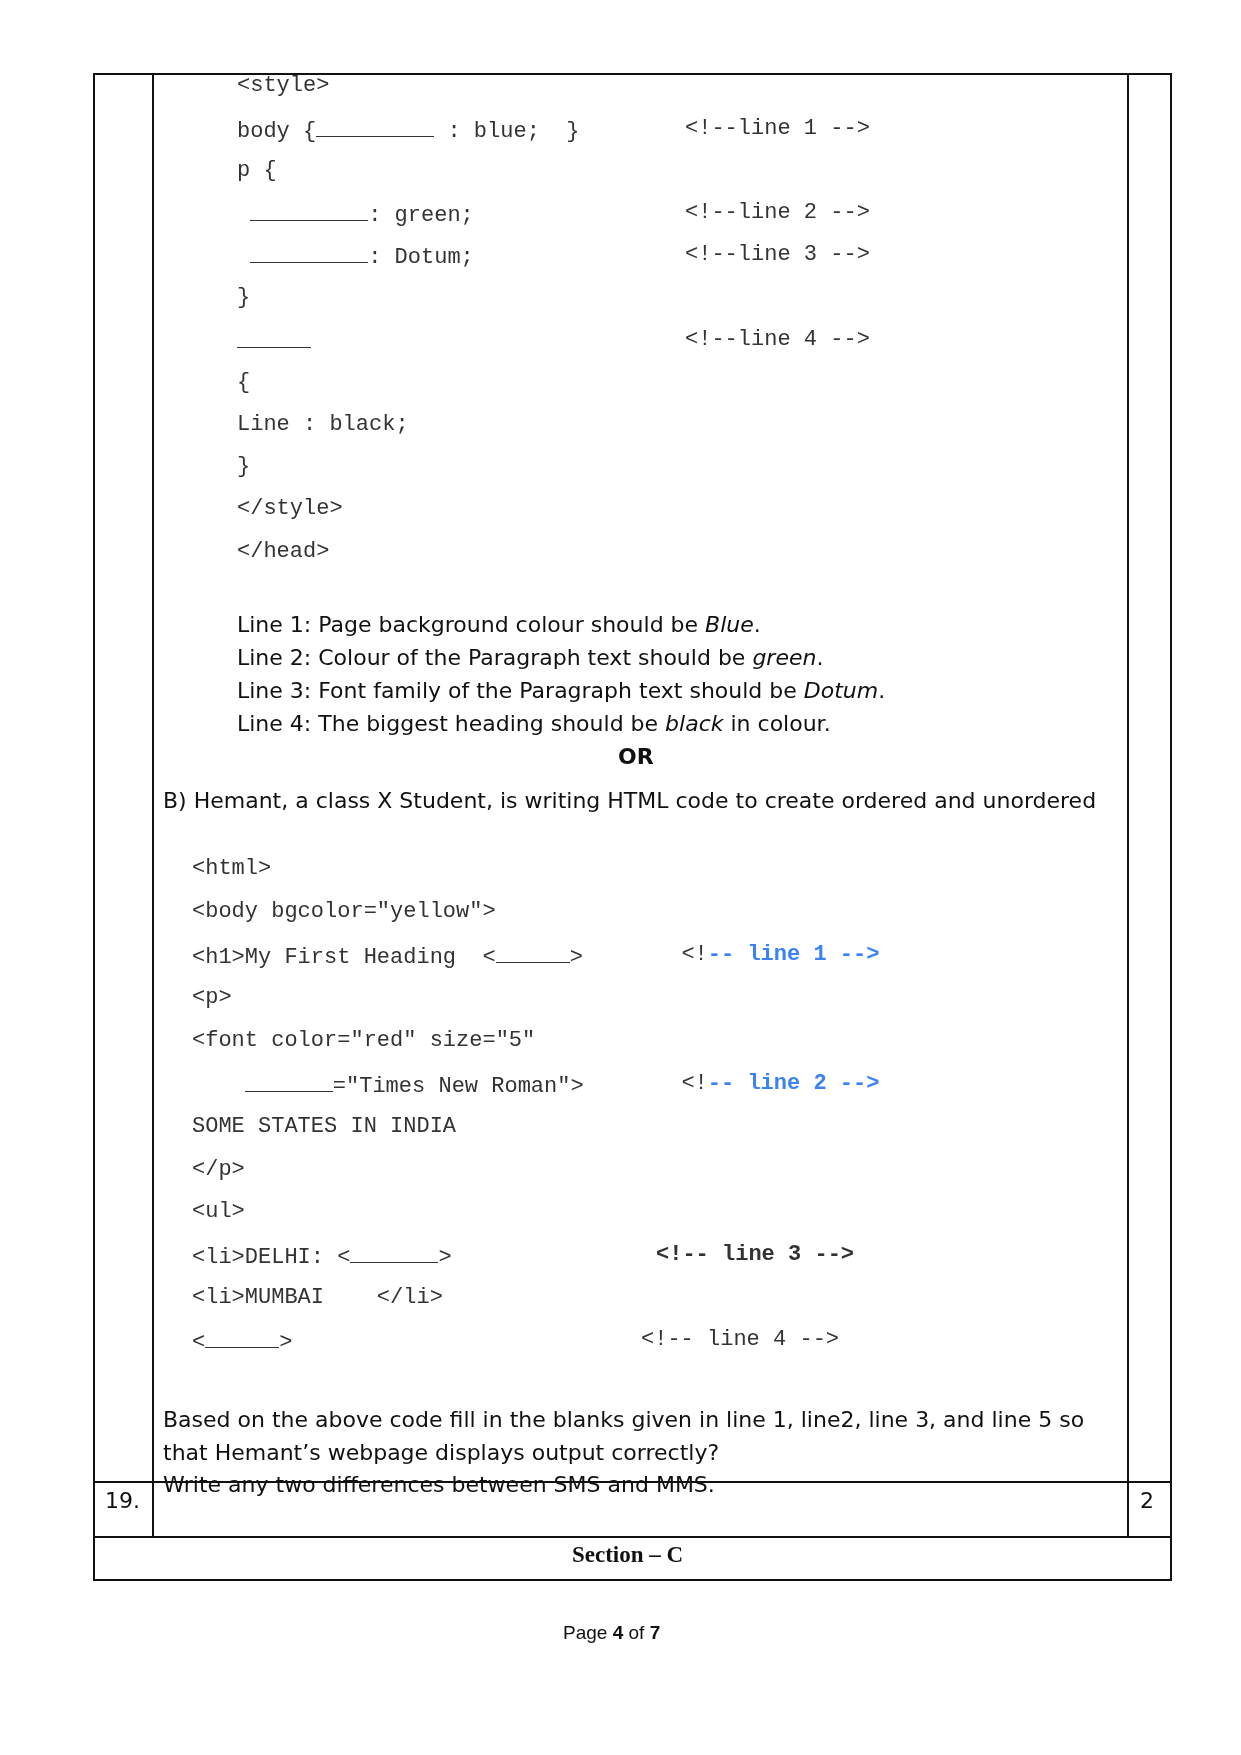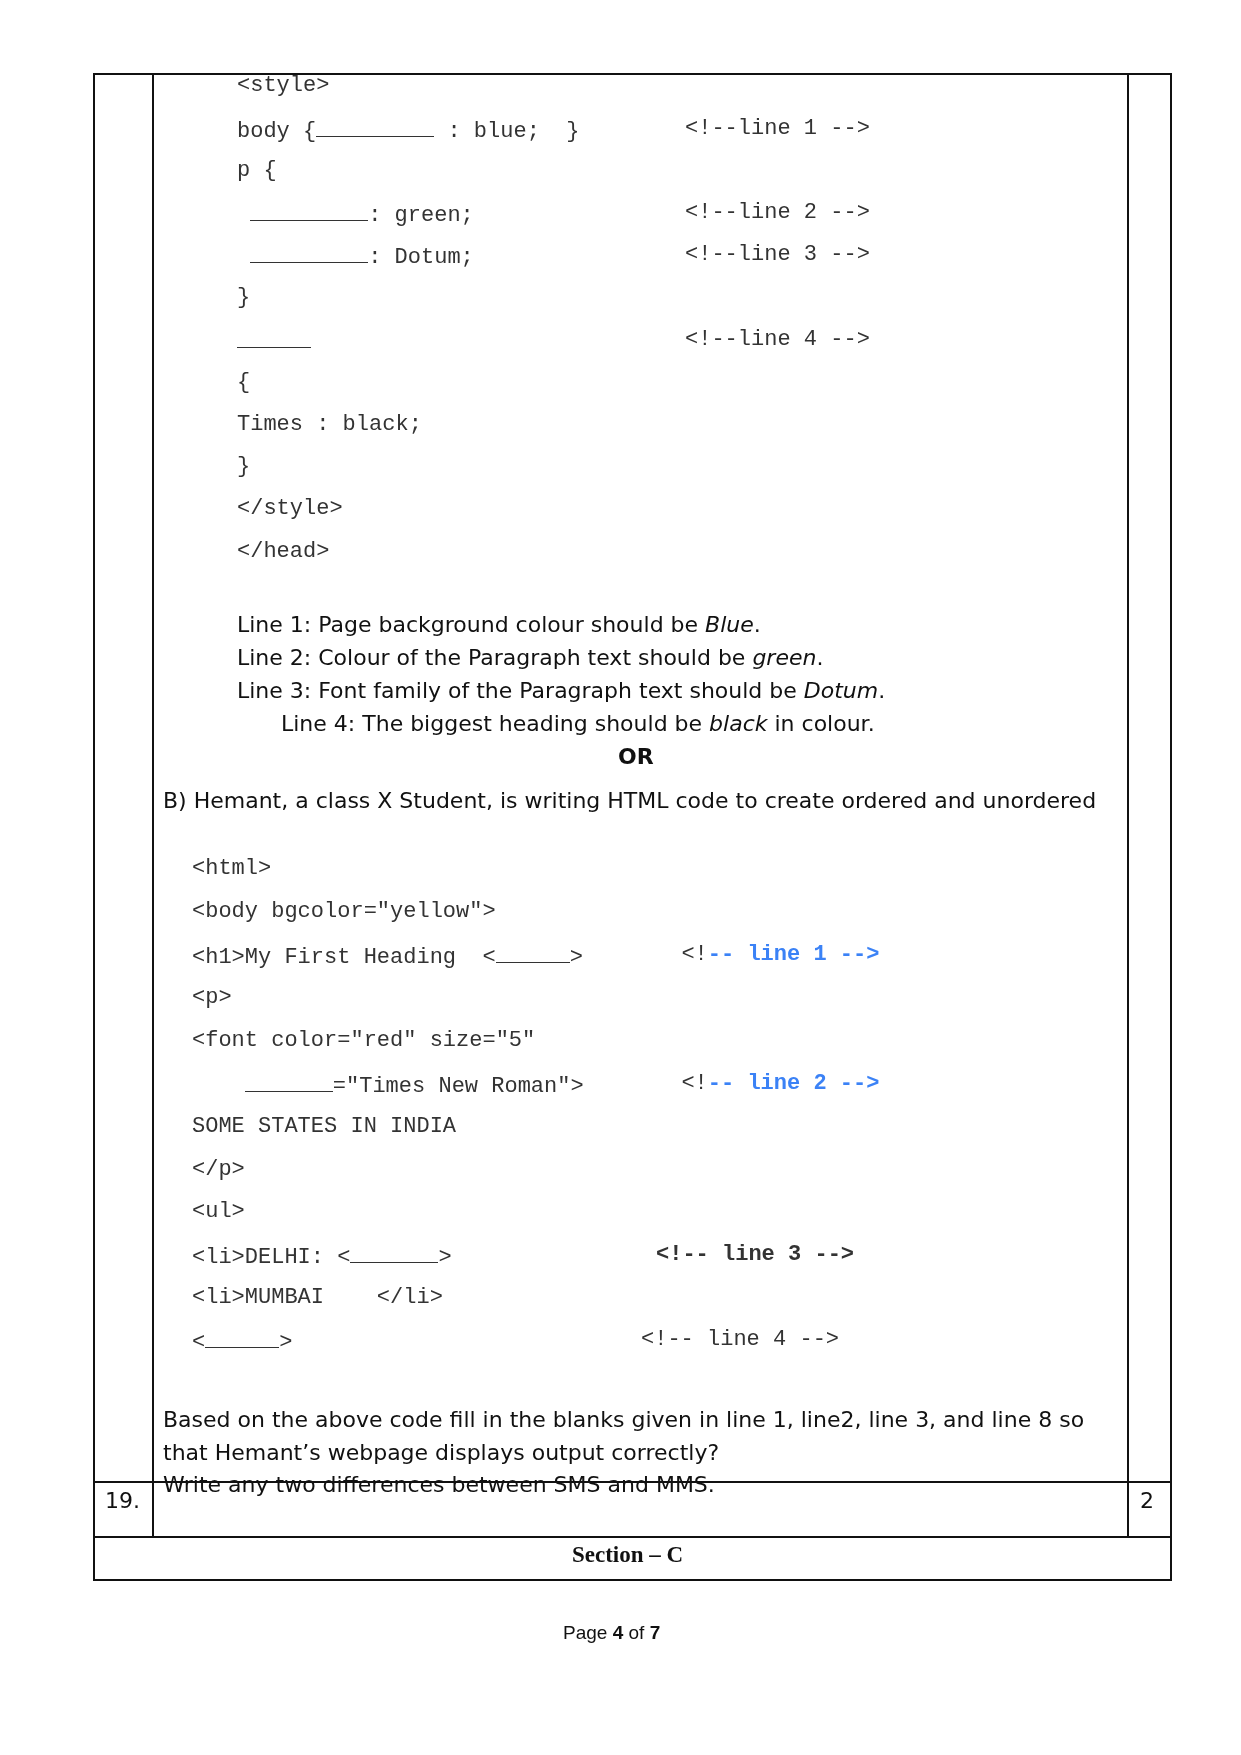--- a/index.html
+++ b/index.html
@@ -44,31 +44,31 @@
 
     <div class="abs code" style="left:237px;top:242px;"><span> </span><span class="blank" style="width:118px;"></span><span>: Dotum;</span></div>
     <div class="abs code cmt" style="left:685px;top:242px;">&lt;!--line 3 --&gt;</div>
 
     <div class="abs code" style="left:237px;top:285px;">}</div>
 
     <div class="abs code" style="left:237px;top:327px;"><span class="blank" style="width:74px;"></span></div>
     <div class="abs code cmt" style="left:685px;top:327px;">&lt;!--line 4 --&gt;</div>
 
     <div class="abs code" style="left:237px;top:370px;">{</div>
-    <div class="abs code" style="left:237px;top:412px;">Times : black;</div>
+    <div class="abs code" style="left:237px;top:412px;">Line : black;</div>
     <div class="abs code" style="left:237px;top:454px;">}</div>
     <div class="abs code" style="left:237px;top:496px;">&lt;/style&gt;</div>
     <div class="abs code" style="left:237px;top:539px;">&lt;/head&gt;</div>
   </div>
 
   <div>
     <div class="abs sans" style="left:237px;top:608px;"><span>Line 1: Page background colour should be </span><i>Blue</i><span>.</span></div>
     <div class="abs sans" style="left:237px;top:641px;"><span>Line 2: Colour of the Paragraph text should be </span><i>green</i><span>.</span></div>
     <div class="abs sans" style="left:237px;top:674px;"><span>Line 3: Font family of the Paragraph text should be </span><i>Dotum</i><span>.</span></div>
-    <div class="abs sans" style="left:237px;top:707px;margin-left:44px;"><span>Line 4: The biggest heading should be </span><i>black</i><span> in colour.</span></div>
+    <div class="abs sans" style="left:237px;top:707px;"><span>Line 4: The biggest heading should be </span><i>black</i><span> in colour.</span></div>
   </div>
 
   <div class="abs sans bold" style="left:618px;top:740px;">OR</div>
 
   <div class="abs sans" style="left:163px;top:784px;">B) Hemant, a class X Student, is writing HTML code to create ordered and unordered</div>
 
   <div>
     <div class="abs code" style="left:192px;top:856px;">&lt;html&gt;</div>
     <div class="abs code" style="left:192px;top:899px;">&lt;body bgcolor="yellow"&gt;</div>
 
@@ -87,21 +87,21 @@
 
     <div class="abs code" style="left:192px;top:1242px;"><span>&lt;li&gt;DELHI: &lt;</span><span class="blank" style="width:88px;"></span><span>&gt;</span></div>
     <div class="abs code cmt" style="left:656px;top:1242px;font-weight:bold;">&lt;!-- line 3 --&gt;</div>
 
     <div class="abs code" style="left:192px;top:1285px;">&lt;li&gt;MUMBAI    &lt;/li&gt;</div>
 
     <div class="abs code" style="left:192px;top:1327px;"><span>&lt;</span><span class="blank" style="width:74px;"></span><span>&gt;</span></div>
     <div class="abs code cmt" style="left:641px;top:1327px;">&lt;!-- line 4 --&gt;</div>
   </div>
 
-  <div class="abs sans" style="left:163px;top:1403px;">Based on the above code fill in the blanks given in line 1, line2, line 3, and line 8 so</div>
+  <div class="abs sans" style="left:163px;top:1403px;">Based on the above code fill in the blanks given in line 1, line2, line 3, and line 5 so</div>
   <div class="abs sans" style="left:163px;top:1436px;">that Hemant’s webpage displays output correctly?</div>
 
   <div class="abs sans" style="left:105px;top:1476px;top:1484px;">19.</div>
   <div class="abs sans" style="left:163px;top:1470px;top:1468px;">Write any two differences between SMS and MMS.</div>
   <div class="abs sans" style="left:1140px;top:1484px;">2</div>
 
   <div class="abs serif" style="left:572px;top:1542px;">Section – C</div>
 
   <div class="abs footer" style="left:563px;top:1622px;"><span>Page </span><b>4</b><span> of </span><b>7</b></div>
 

